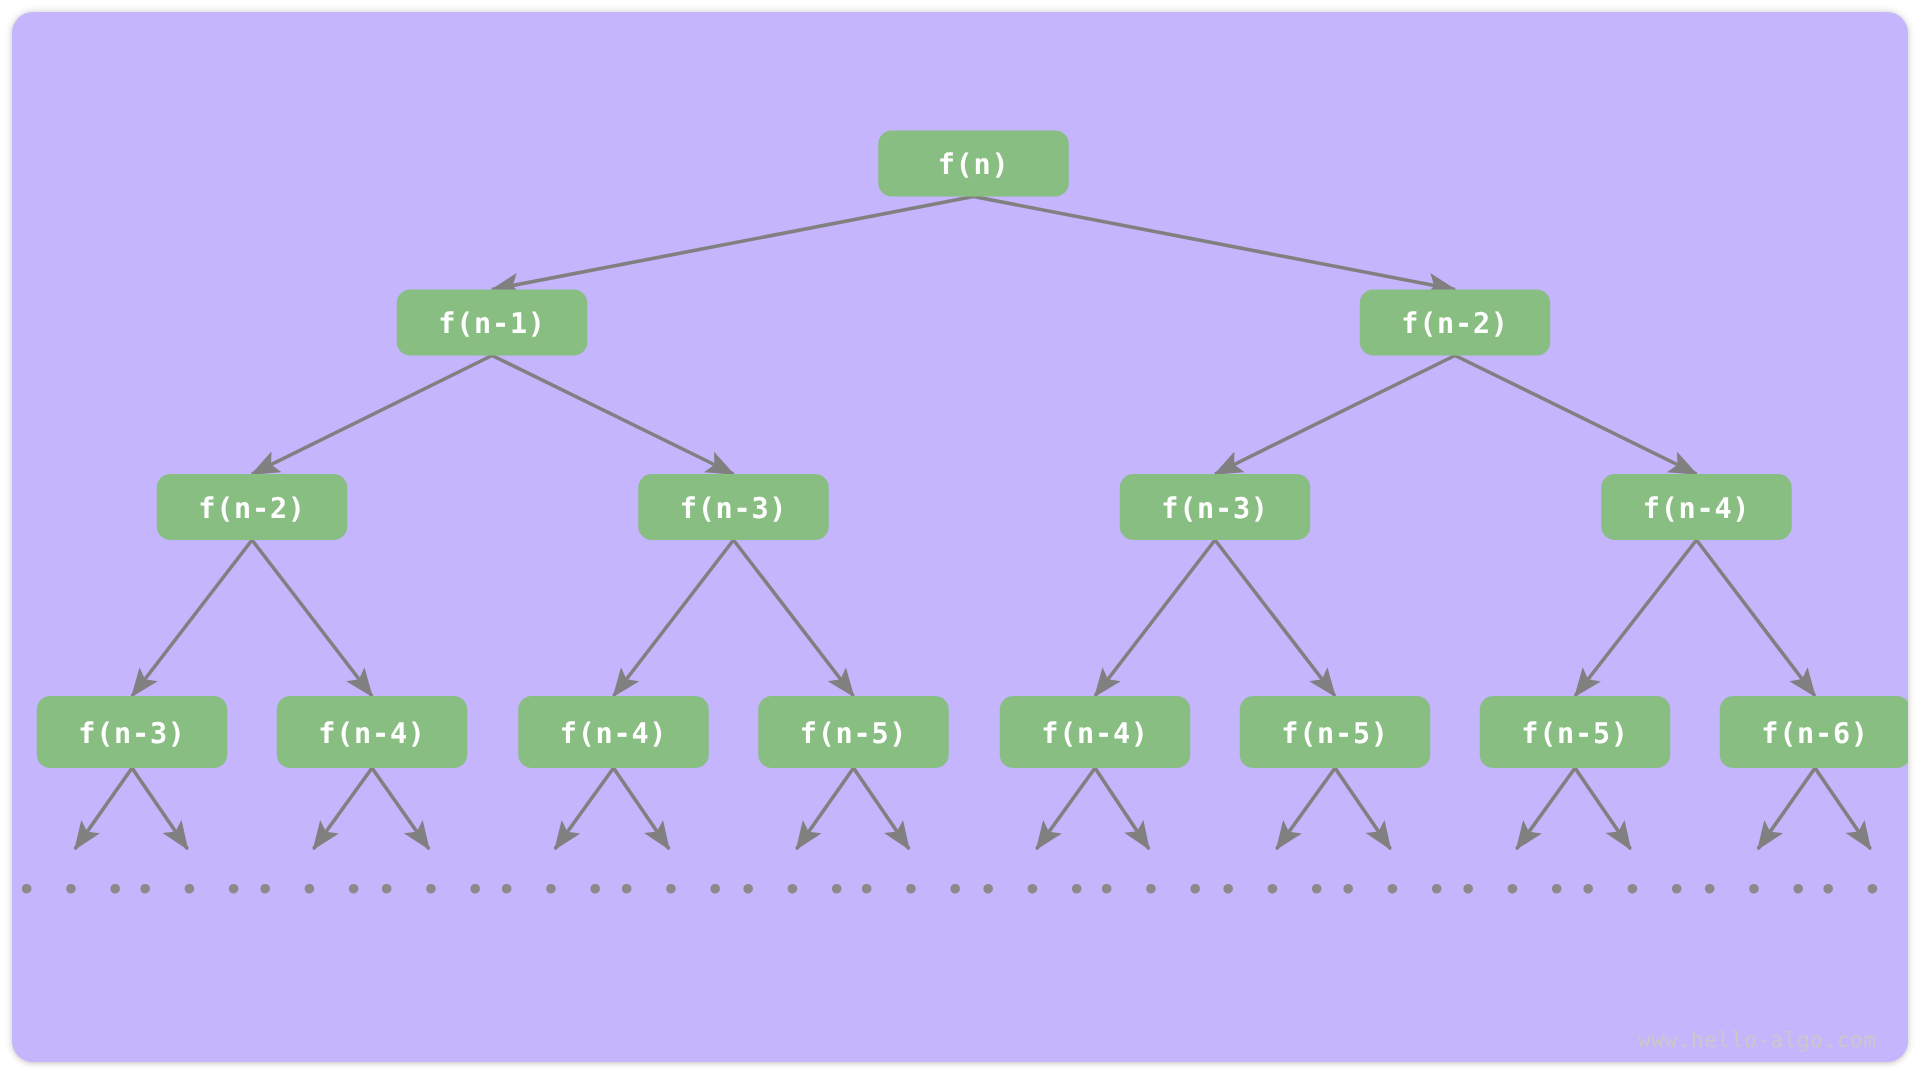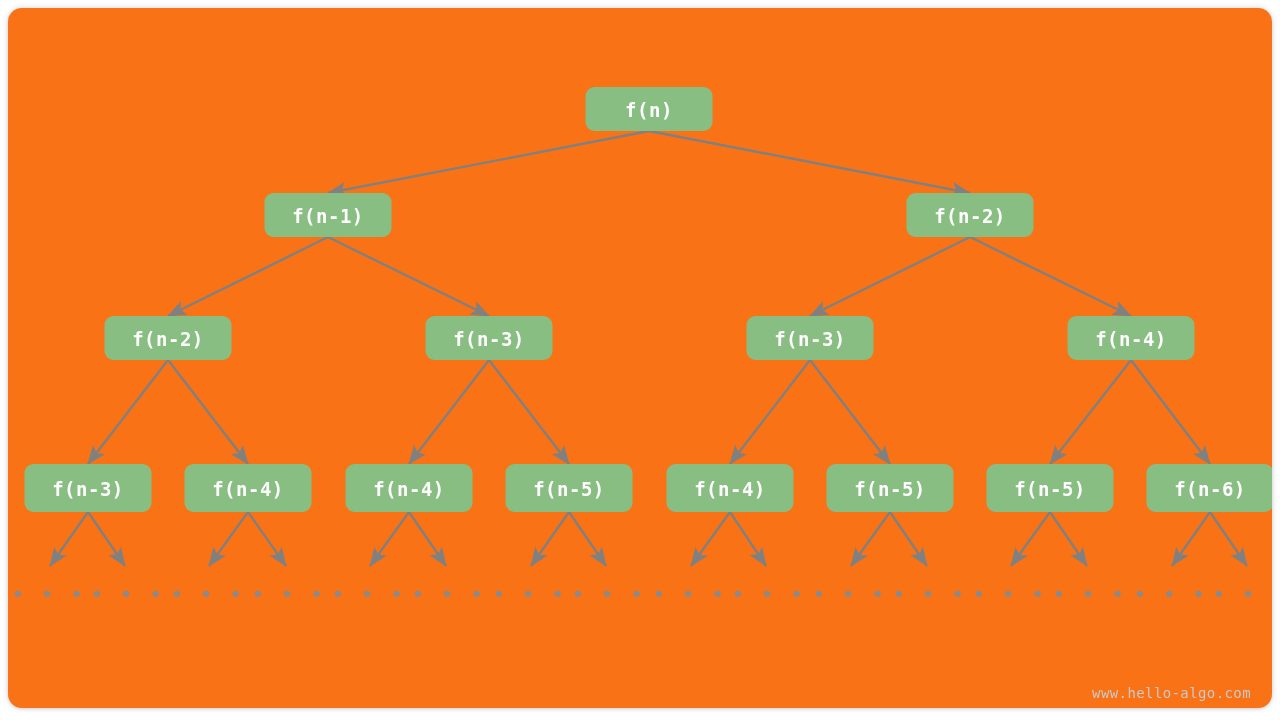--- a/index.html
+++ b/index.html
@@ -11,21 +11,21 @@
     height: 720px;
     overflow: hidden;
     font-family: "DejaVu Sans Mono", monospace;
   }
   #canvas-frame {
     position: absolute;
     left: 8px;
     top: 8px;
     width: 1264px;
     height: 700px;
-    background: #f97316;
+    background: #c4b5fd;
     border-radius: 14px;
     box-shadow: 0 0 6px rgba(0,0,0,0.16), 0 1px 3px rgba(0,0,0,0.10);
     overflow: hidden;
   }
   #tree-svg {
     position: absolute;
     left: 0;
     top: 0;
     width: 1280px;
     height: 720px;

